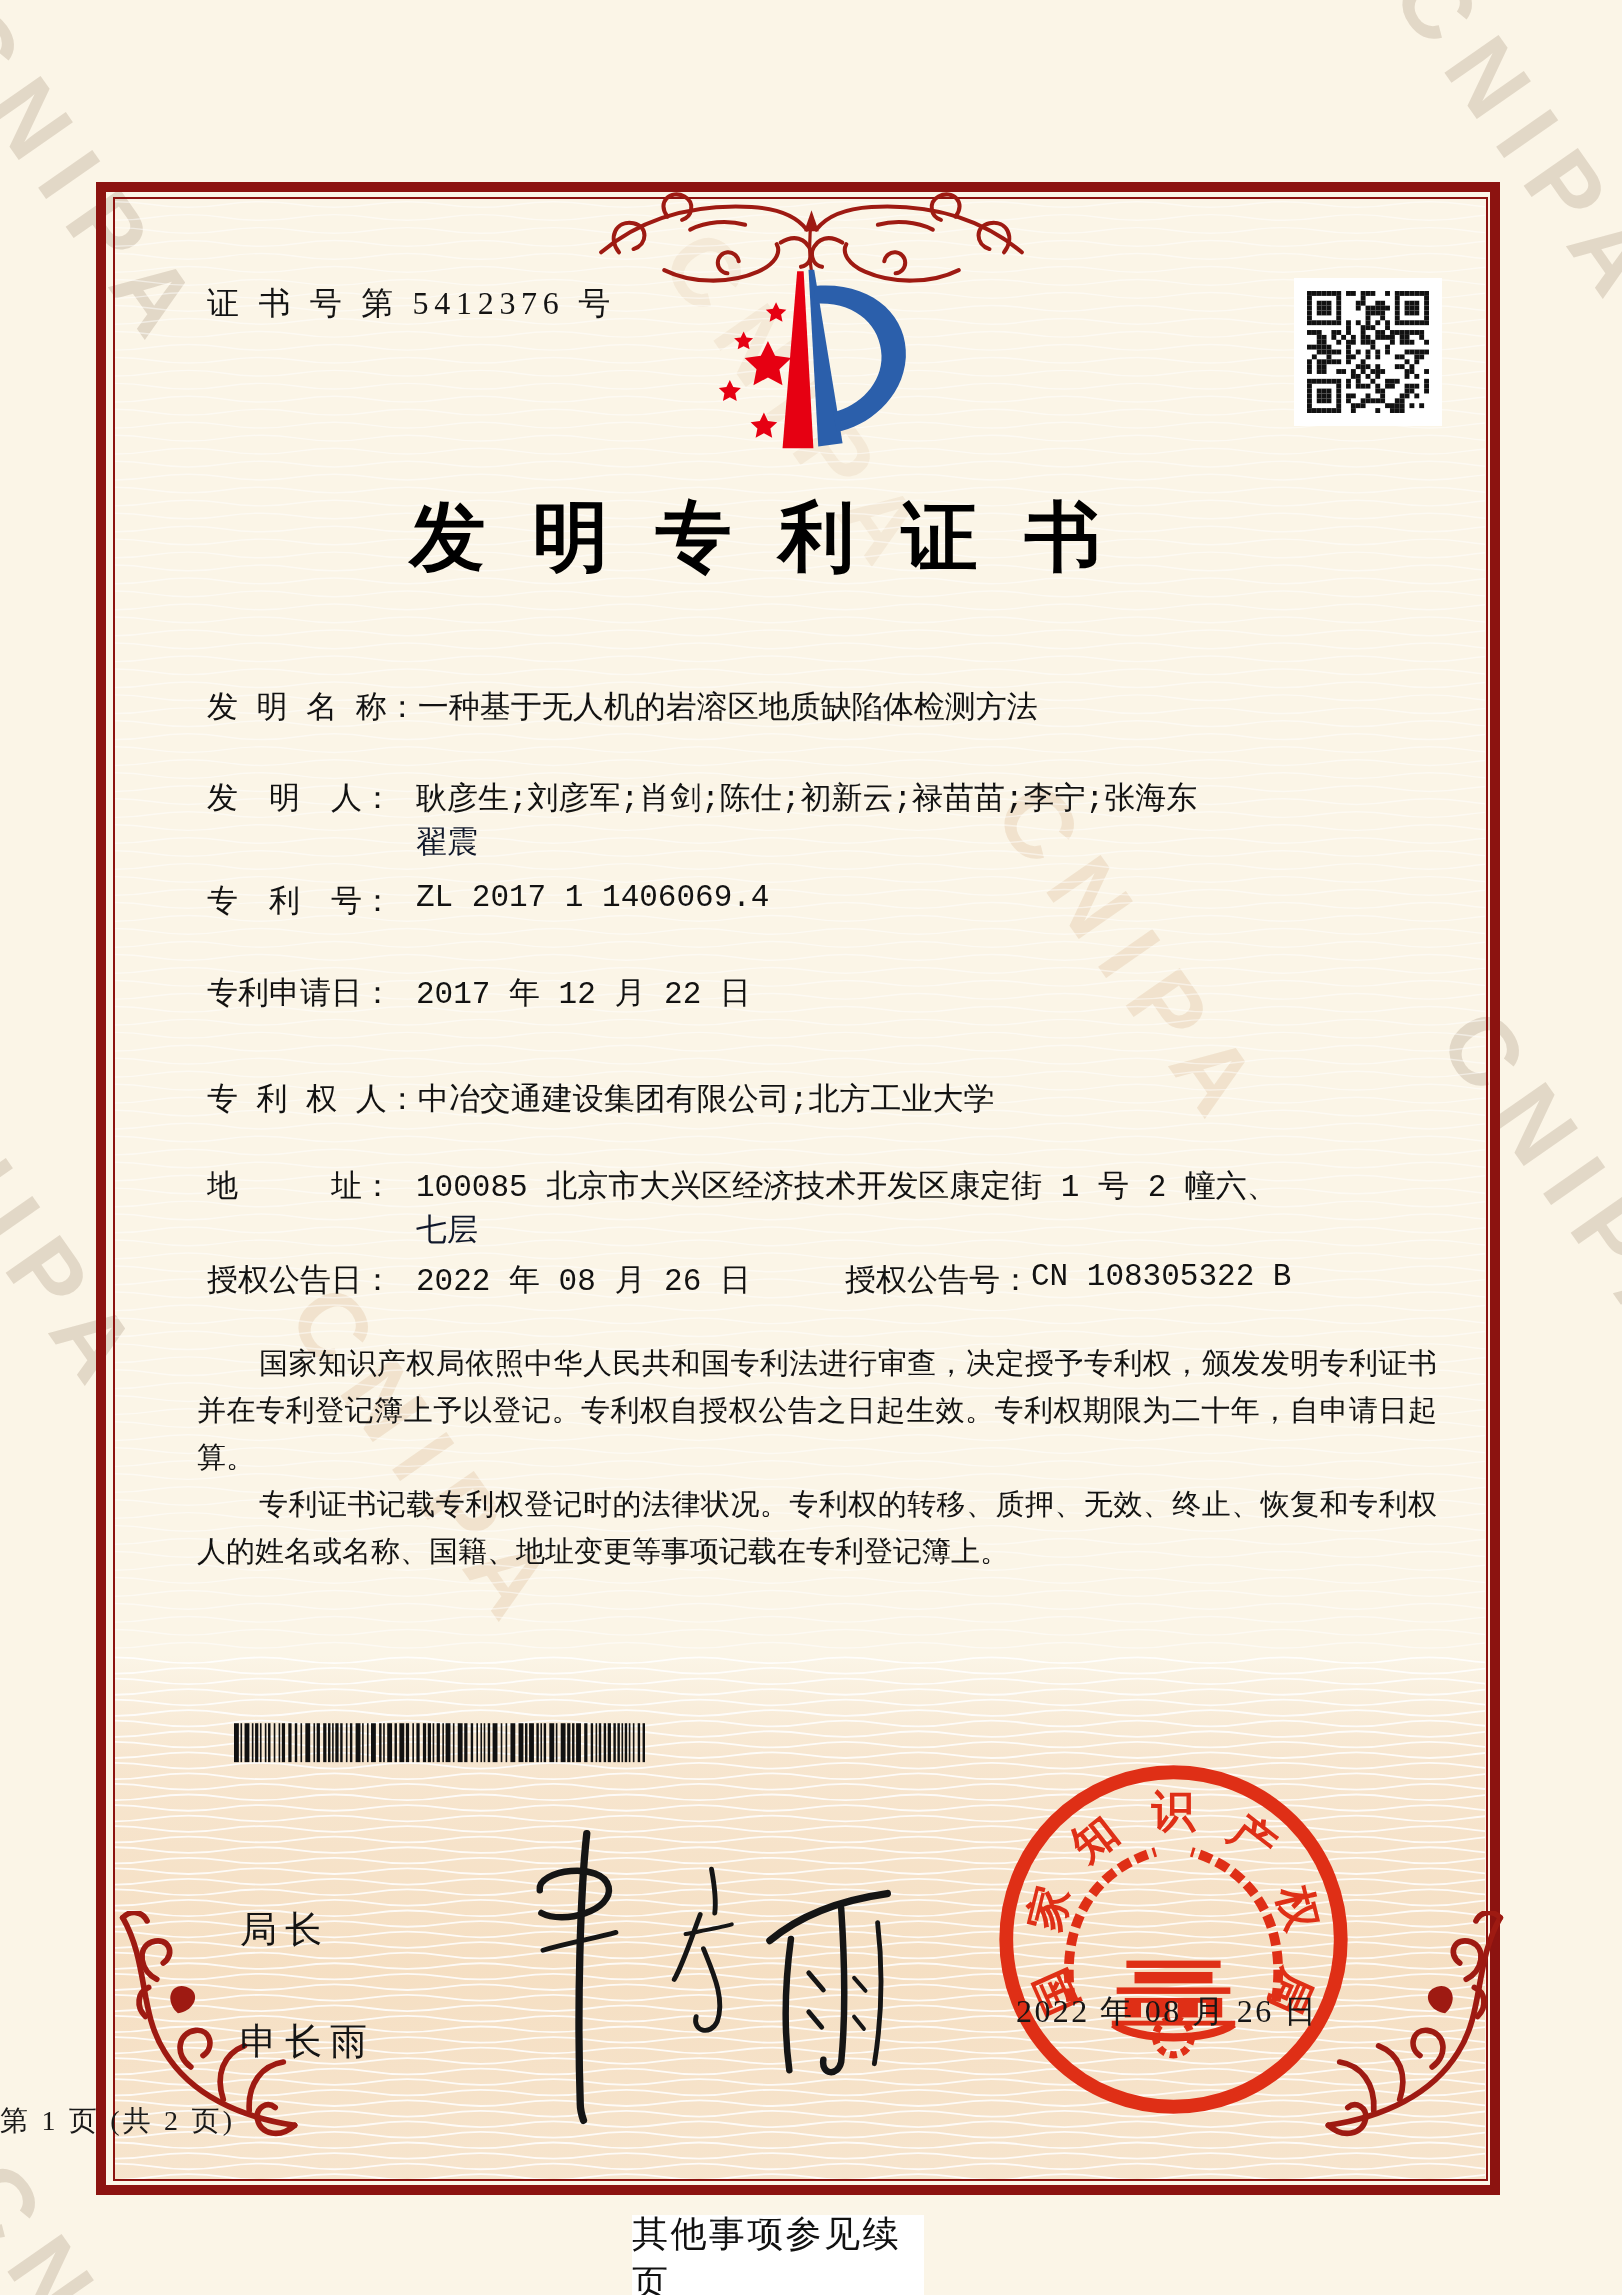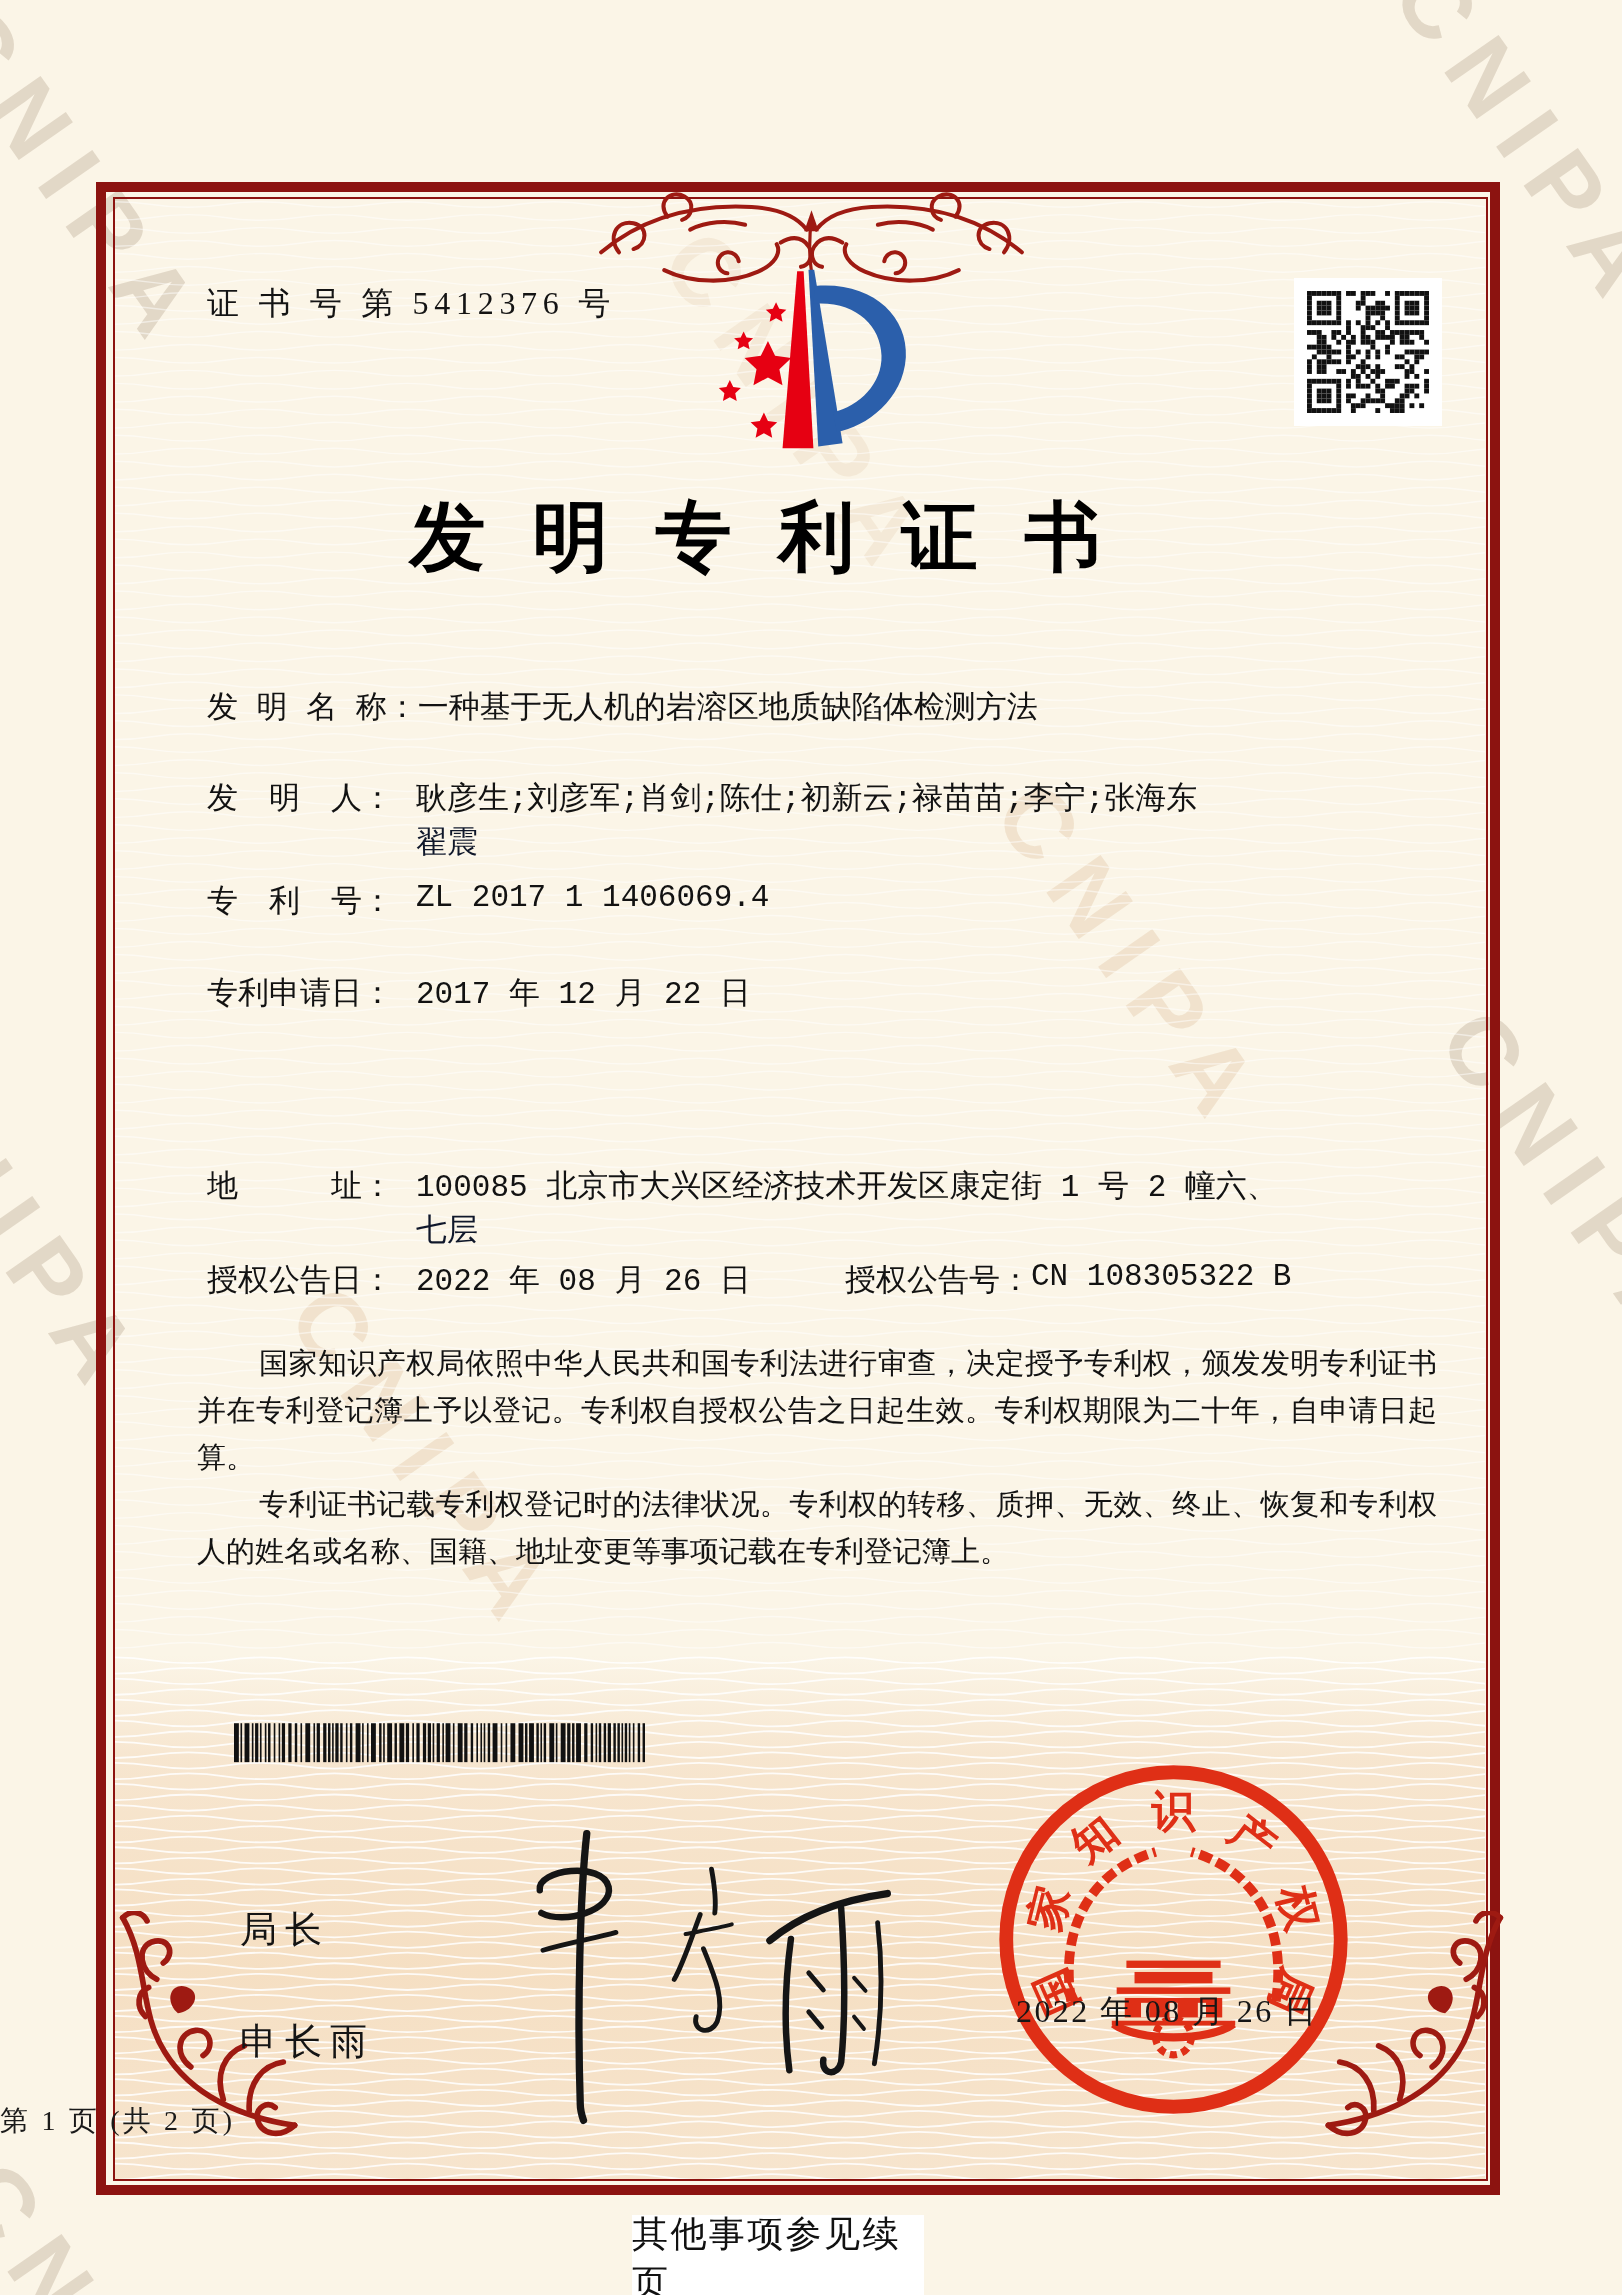--- a/index.html
+++ b/index.html
@@ -642,20 +642,24 @@
   </div>
   <div class="val2" style="top:821px;">翟震</div>
   <div class="row" style="top:880px;">
     <span class="lbl">专　利　号：</span>
     <span class="val">ZL 2017 1 1406069.4</span>
   </div>
   <div class="row" style="top:972px;">
     <span class="lbl">专利申请日：</span>
     <span class="val">2017 年 12 月 22 日</span>
   </div>
+  <div class="row" style="top:1078px;">
+    <span class="lbl">专 利 权 人：</span>
+    <span class="val">中冶交通建设集团有限公司;北方工业大学</span>
+  </div>
   <div class="row" style="top:1165px;">
     <span class="lbl">地　　　址：</span>
     <span class="val">100085  北京市大兴区经济技术开发区康定街 1 号 2 幢六、</span>
   </div>
   <div class="val2" style="top:1209px;">七层</div>
   <div class="row" style="top:1259px;justify-content:center;">
     <span class="lbl">授权公告日：</span>
     <span class="val">2022 年 08 月 26 日</span>
   </div>
   <div class="row" style="left:845px;top:1259px;justify-content:center;">

